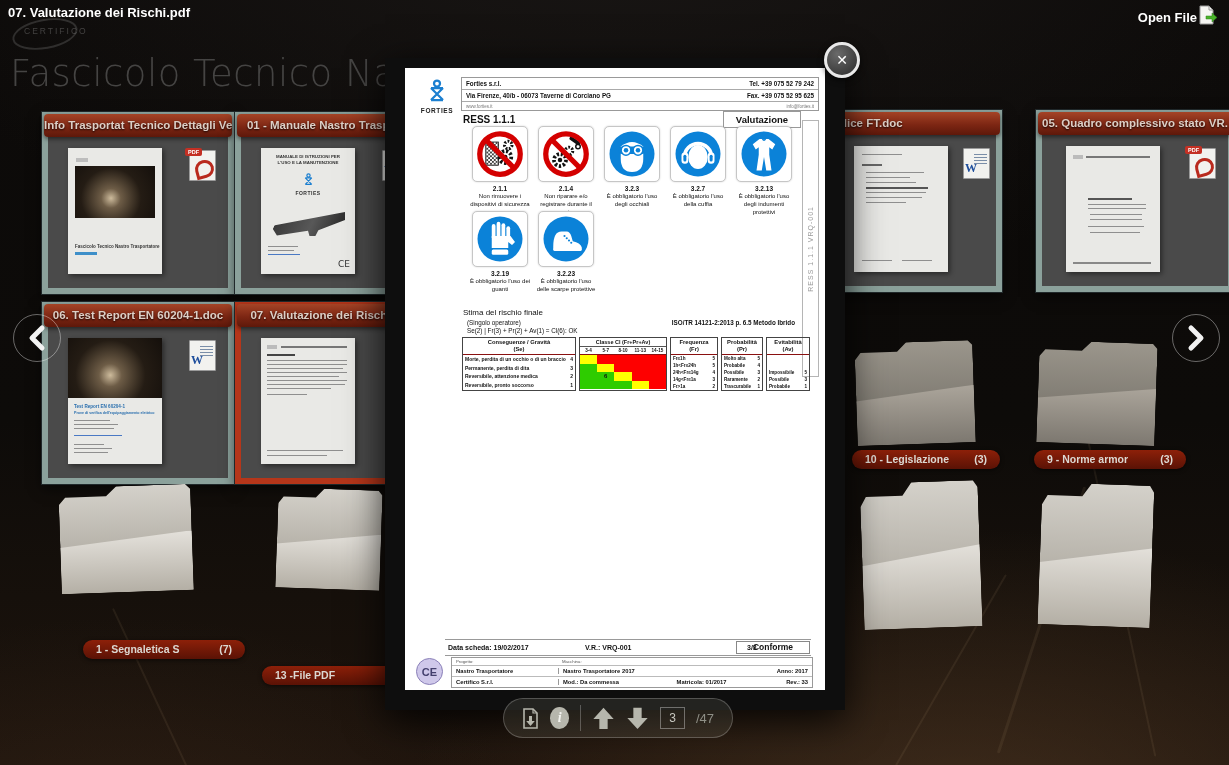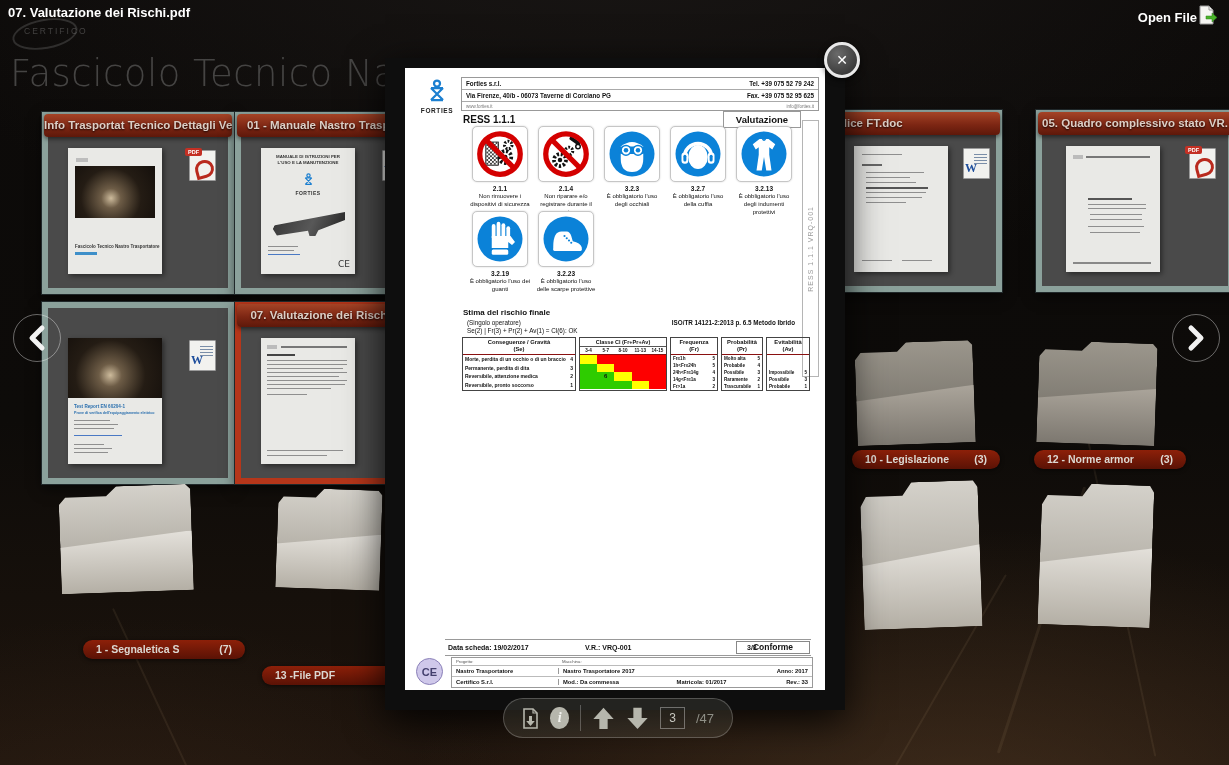--- a/index.html
+++ b/index.html
@@ -64,21 +64,21 @@
   .ress{position:absolute;left:58px;top:46px;font-size:10px;font-weight:bold;}
   .applica{position:absolute;left:318px;top:43px;width:76px;height:15px;border:1px solid #999;text-align:center;font-size:9.5px;font-weight:bold;line-height:15px;}
   .sidetab{position:absolute;left:397px;top:52px;width:15px;height:255px;border:1px solid #b5b5b5;display:grid;place-items:center;}
   .sidetab span{writing-mode:vertical-rl;transform:rotate(180deg);font-size:7px;color:#9a9a9a;letter-spacing:1px;white-space:nowrap;}
   
   .picto{position:absolute;width:62px;text-align:center;}
   .picto .box{width:54px;height:54px;margin:0 auto;border:1px solid #c6c6c6;border-radius:5px;background:#fff;box-shadow:0 0 2px rgba(0,0,0,.18);display:grid;place-items:center;}
   .picto .code{font-size:6.5px;font-weight:bold;margin-top:3px;}
   .picto .cap{font-size:6px;line-height:1.3;margin-top:1px;}
   
-  .stima{position:absolute;left:58px;top:240px;font-size:8px;font-weight:bold;}
+  .stima{position:absolute;left:58px;top:240px;font-size:8px;font-weight:normal;}
   .note1{position:absolute;left:62px;top:251px;font-size:6.3px;}
   .note2{position:absolute;left:62px;top:259px;font-size:6.3px;}
   .method{position:absolute;right:30px;top:251px;font-size:6.3px;font-weight:bold;}
   .mx{position:absolute;left:57px;top:269px;display:flex;gap:3px;}
   .blk{border:1px solid #444;}
   .hdr2l{border-bottom:1px solid #8a1010;text-align:center;font-size:5.8px;font-weight:bold;line-height:1.25;height:15px;padding-top:1px;}
   .blkA{width:112px;}
   .blkA .r{display:flex;justify-content:space-between;align-items:center;height:8.6px;font-size:5px;font-weight:bold;padding:0 2px;}
   .blkB{width:86px;}
   .blkB .h1{font-size:5.5px;font-weight:bold;text-align:center;height:8px;line-height:8px;border-bottom:1px solid #555;}
@@ -214,20 +214,21 @@
     <div class="gline" style="left:7px;top:116px;width:78px;height:2px;background:#888;"></div>
   </div>
   <div class="ficon pdf">
       <div class="pg"></div>
       <span class="tag">PDF</span>
       <div class="swirl"></div>
     </div>
 </div>
 
 <div class="card" style="left:42px;top:302px;">
+  <div class="bar">06. Test Report EN 60204-1.doc</div>
   <div class="thumb">
     <div class="photo" style="left:0;top:0;width:94px;height:60px;"></div>
     <div class="tblue" style="left:6px;top:66px;font-size:4.6px;">Test Report EN 60204-1</div>
     <div class="tblue" style="left:6px;top:73px;font-size:3.6px;">Prove di verifica dell'equipaggiamento elettrico</div>
     <div class="gline" style="left:6px;top:82px;width:36px;"></div>
     <div class="gline" style="left:6px;top:86px;width:44px;"></div>
     <div class="gline" style="left:6px;top:90px;width:40px;"></div>
     <div class="blline" style="left:6px;top:97px;width:48px;"></div>
     <div class="gline" style="left:6px;top:106px;width:30px;"></div>
     <div class="gline" style="left:6px;top:110px;width:38px;"></div>
@@ -267,21 +268,21 @@
 <div class="pill" style="left:852px;top:450px;width:122px;">
   <span>10 - Legislazione</span>
     <span>(3)</span>
 </div>
 
 <div class="folder dim" style="left:1038px;top:342px;width:118px;height:102px;transform:rotate(2deg);">
     <div class="back"></div>
     <div class="front"></div>
   </div>
 <div class="pill" style="left:1034px;top:450px;width:126px;">
-  <span>12 - Norme armor</span>
+  <span>9 - Norme armor</span>
     <span>(3)</span>
 </div>
 
 <div class="folder" style="left:60px;top:486px;width:132px;height:106px;transform:rotate(-2deg);">
     <div class="back"></div>
     <div class="front"></div>
   </div>
 <div class="pill" style="left:83px;top:640px;width:136px;">
   <span>1 - Segnaletica S</span>
     <span>(7)</span>

